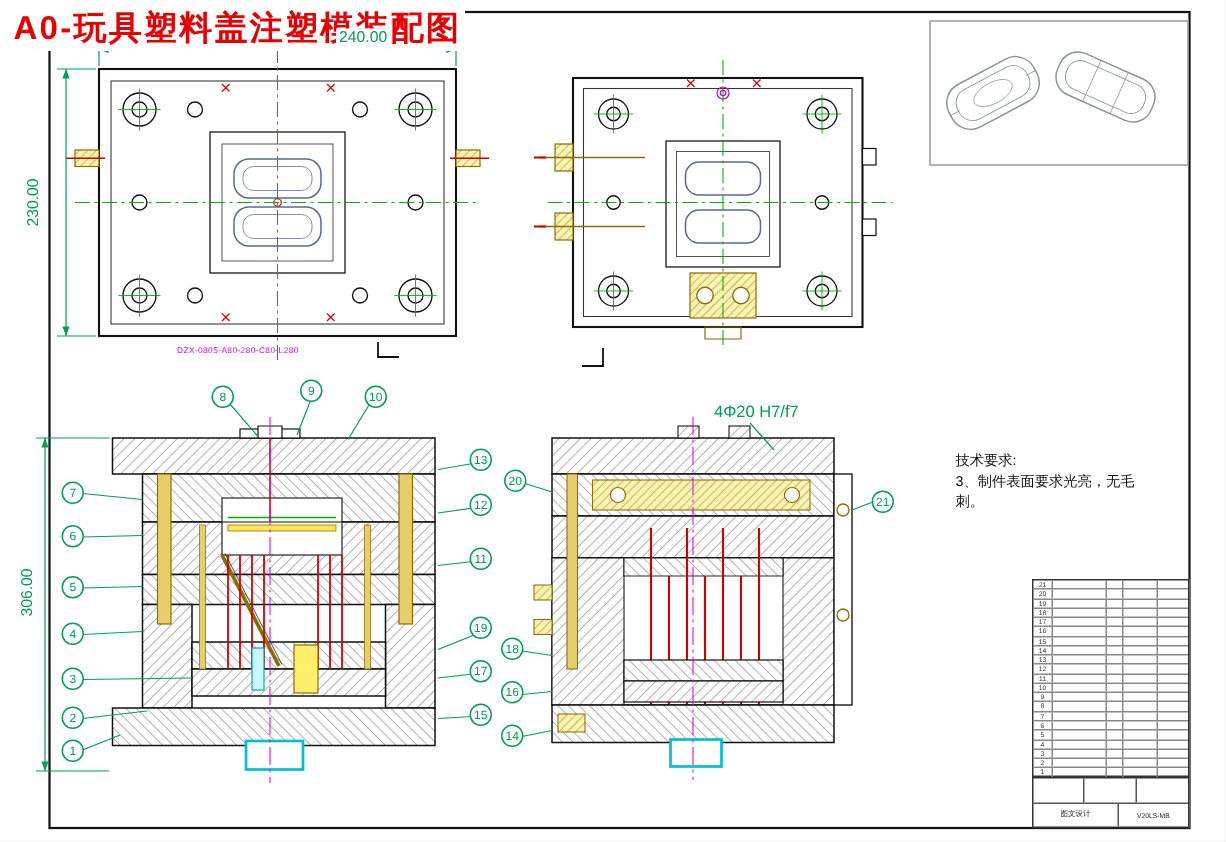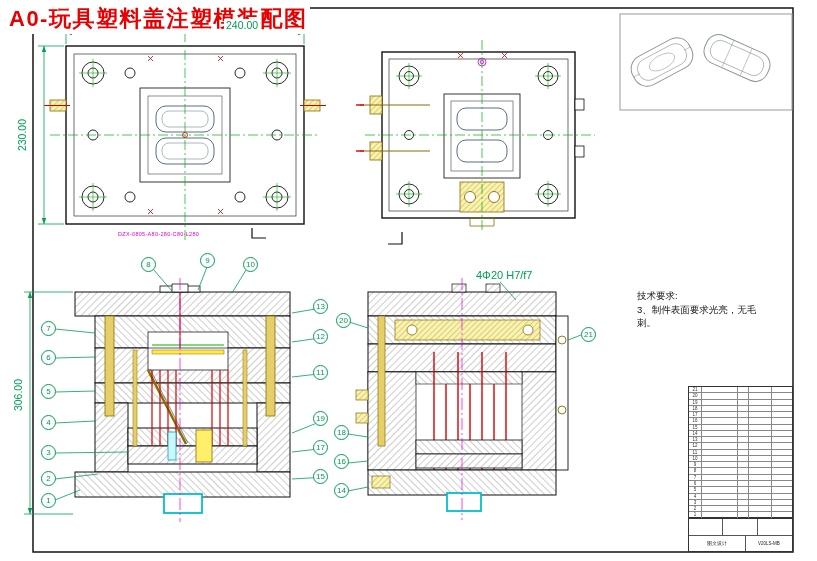--- a/index.html
+++ b/index.html
@@ -304,21 +304,21 @@
 
   <div class="t dim" style="left:224px;top:19px;">240.00</div>
   <div class="t dim rot" style="left:-10px;top:129px;">230.00</div>
   <div class="t dim rot" style="left:-14px;top:389px;">306.00</div>
 
 
   <div class="t holenote" style="left:476px;top:269px;">4Φ20 H7/f7</div>
 
   <div class="t code" style="left:118px;top:231px;">DZX-0805-A80-280-C80-L280</div>
 
-  <div class="t tech" style="left:637px;top:289px;">
+  <div class="t tech" style="left:637px;top:301px;">
     <div>技术要求:</div>
     <div>3、制件表面要求光亮，无毛</div>
     <div>刺。</div>
   </div>
 
   <div class="bl" style="left:141px;top:257px;">8</div>
   <div class="bl" style="left:200px;top:253px;">9</div>
   <div class="bl" style="left:243px;top:257px;">10</div>
 
   <div class="bl" style="left:41px;top:321px;">7</div>

